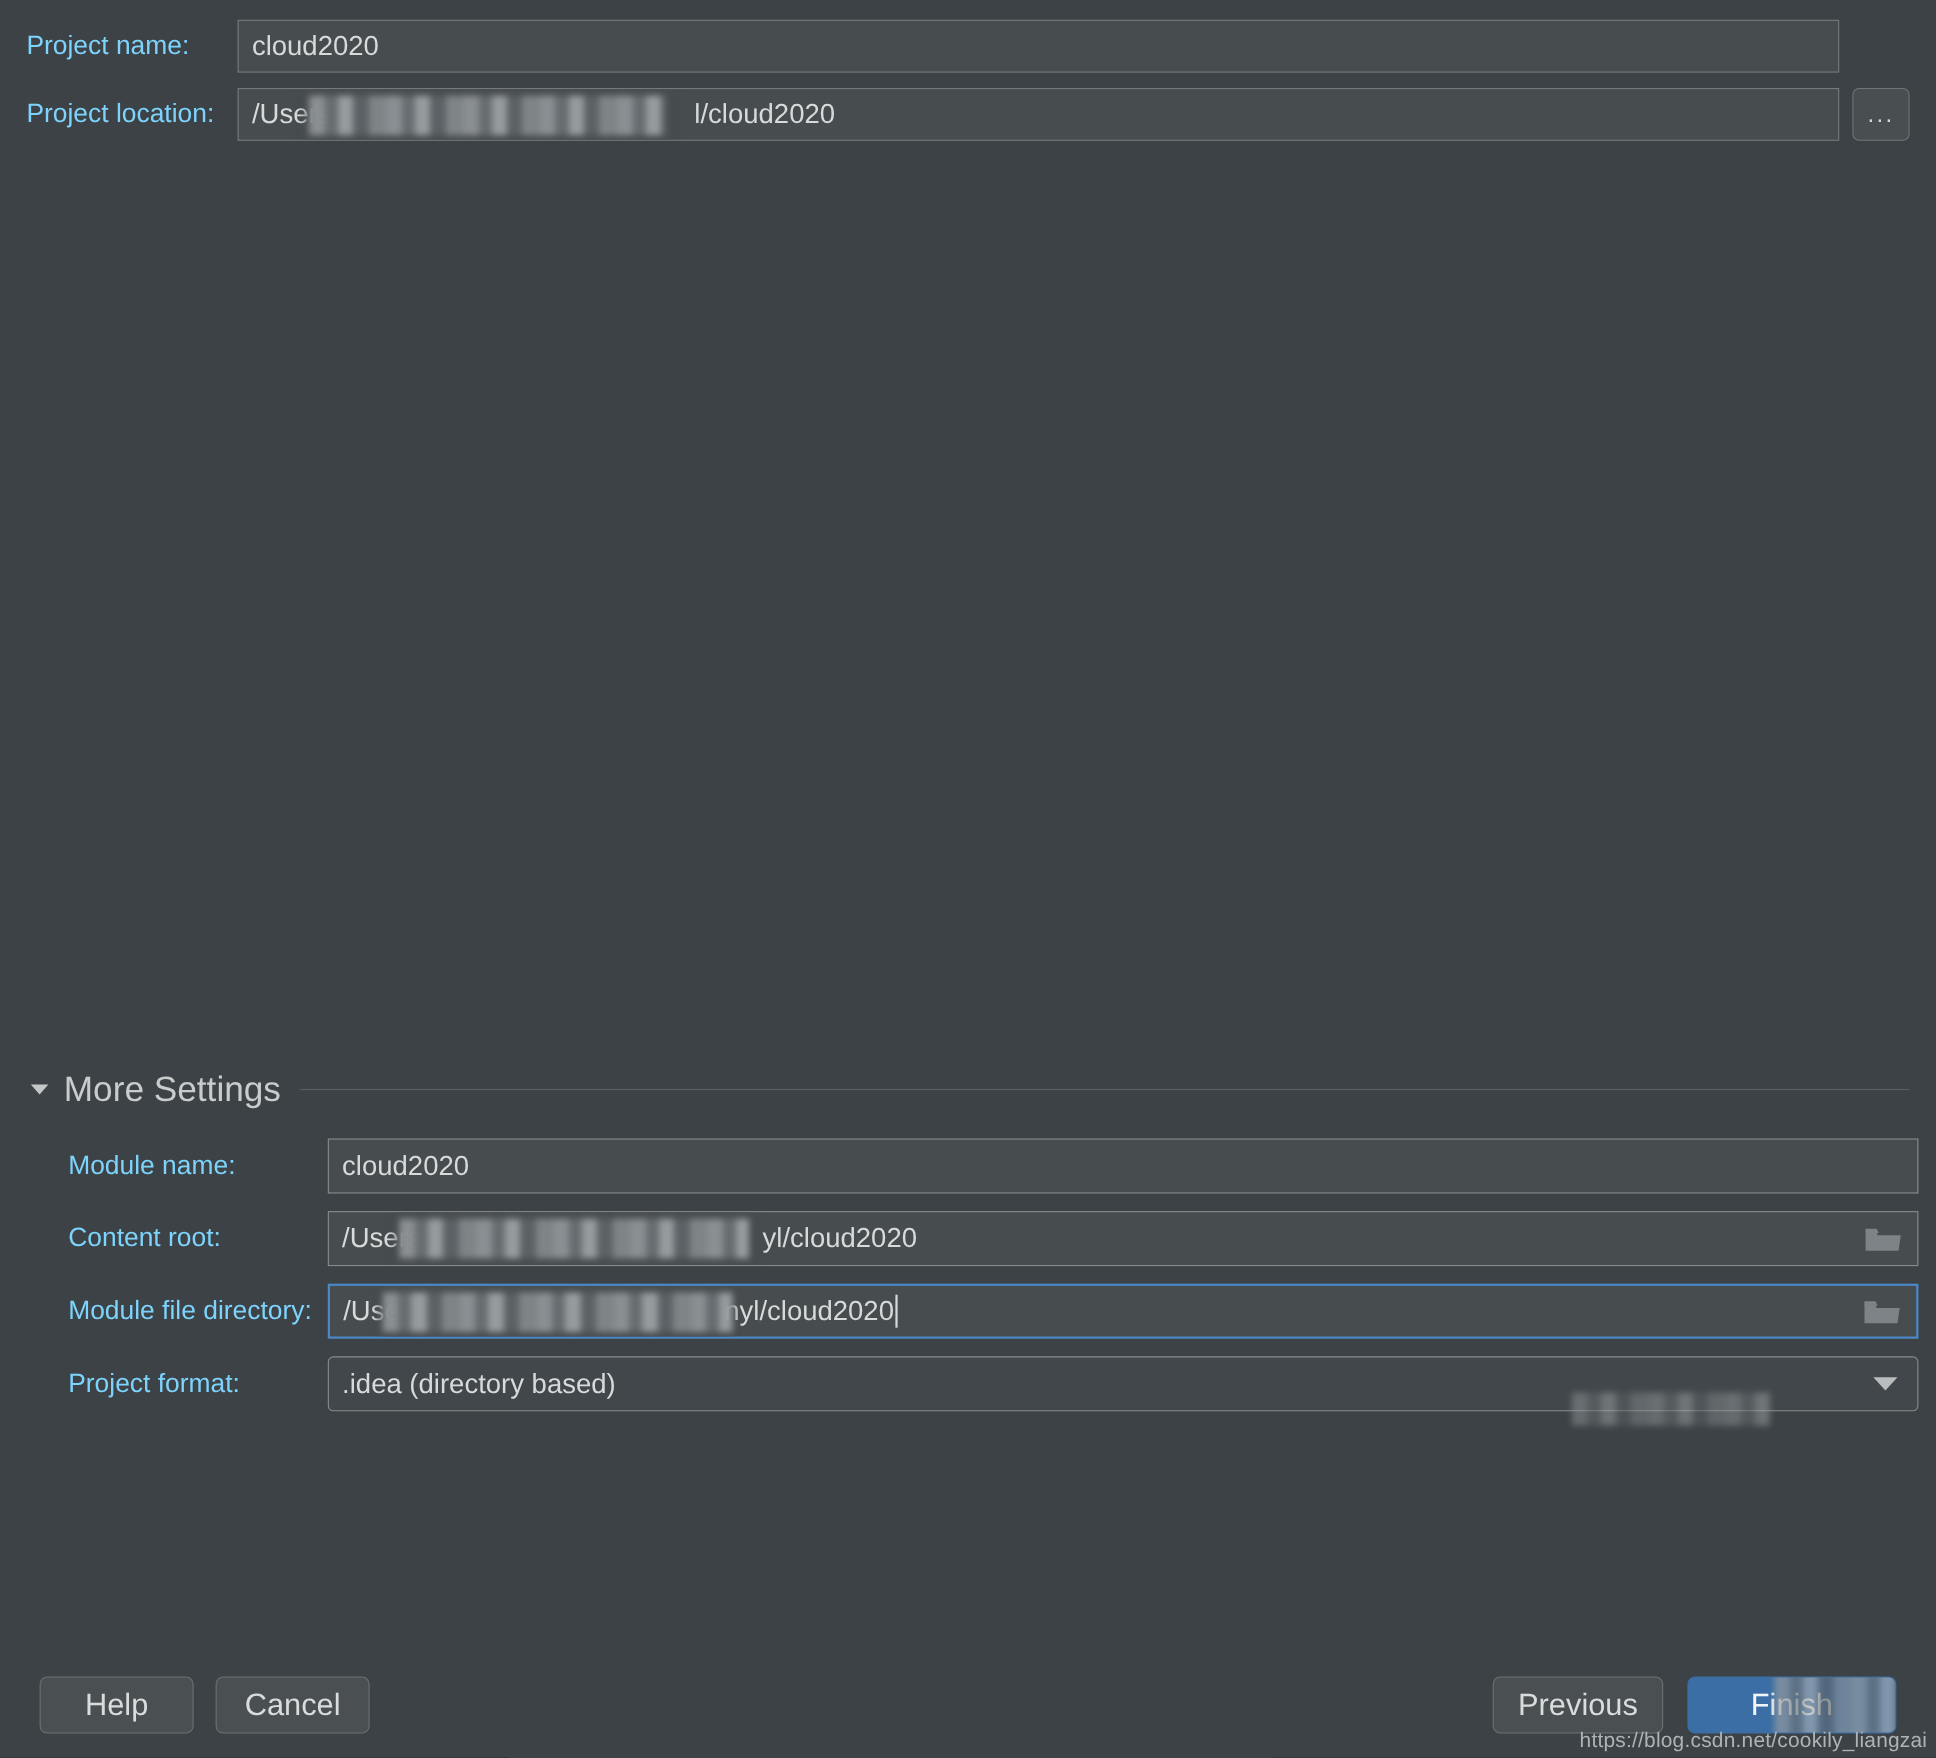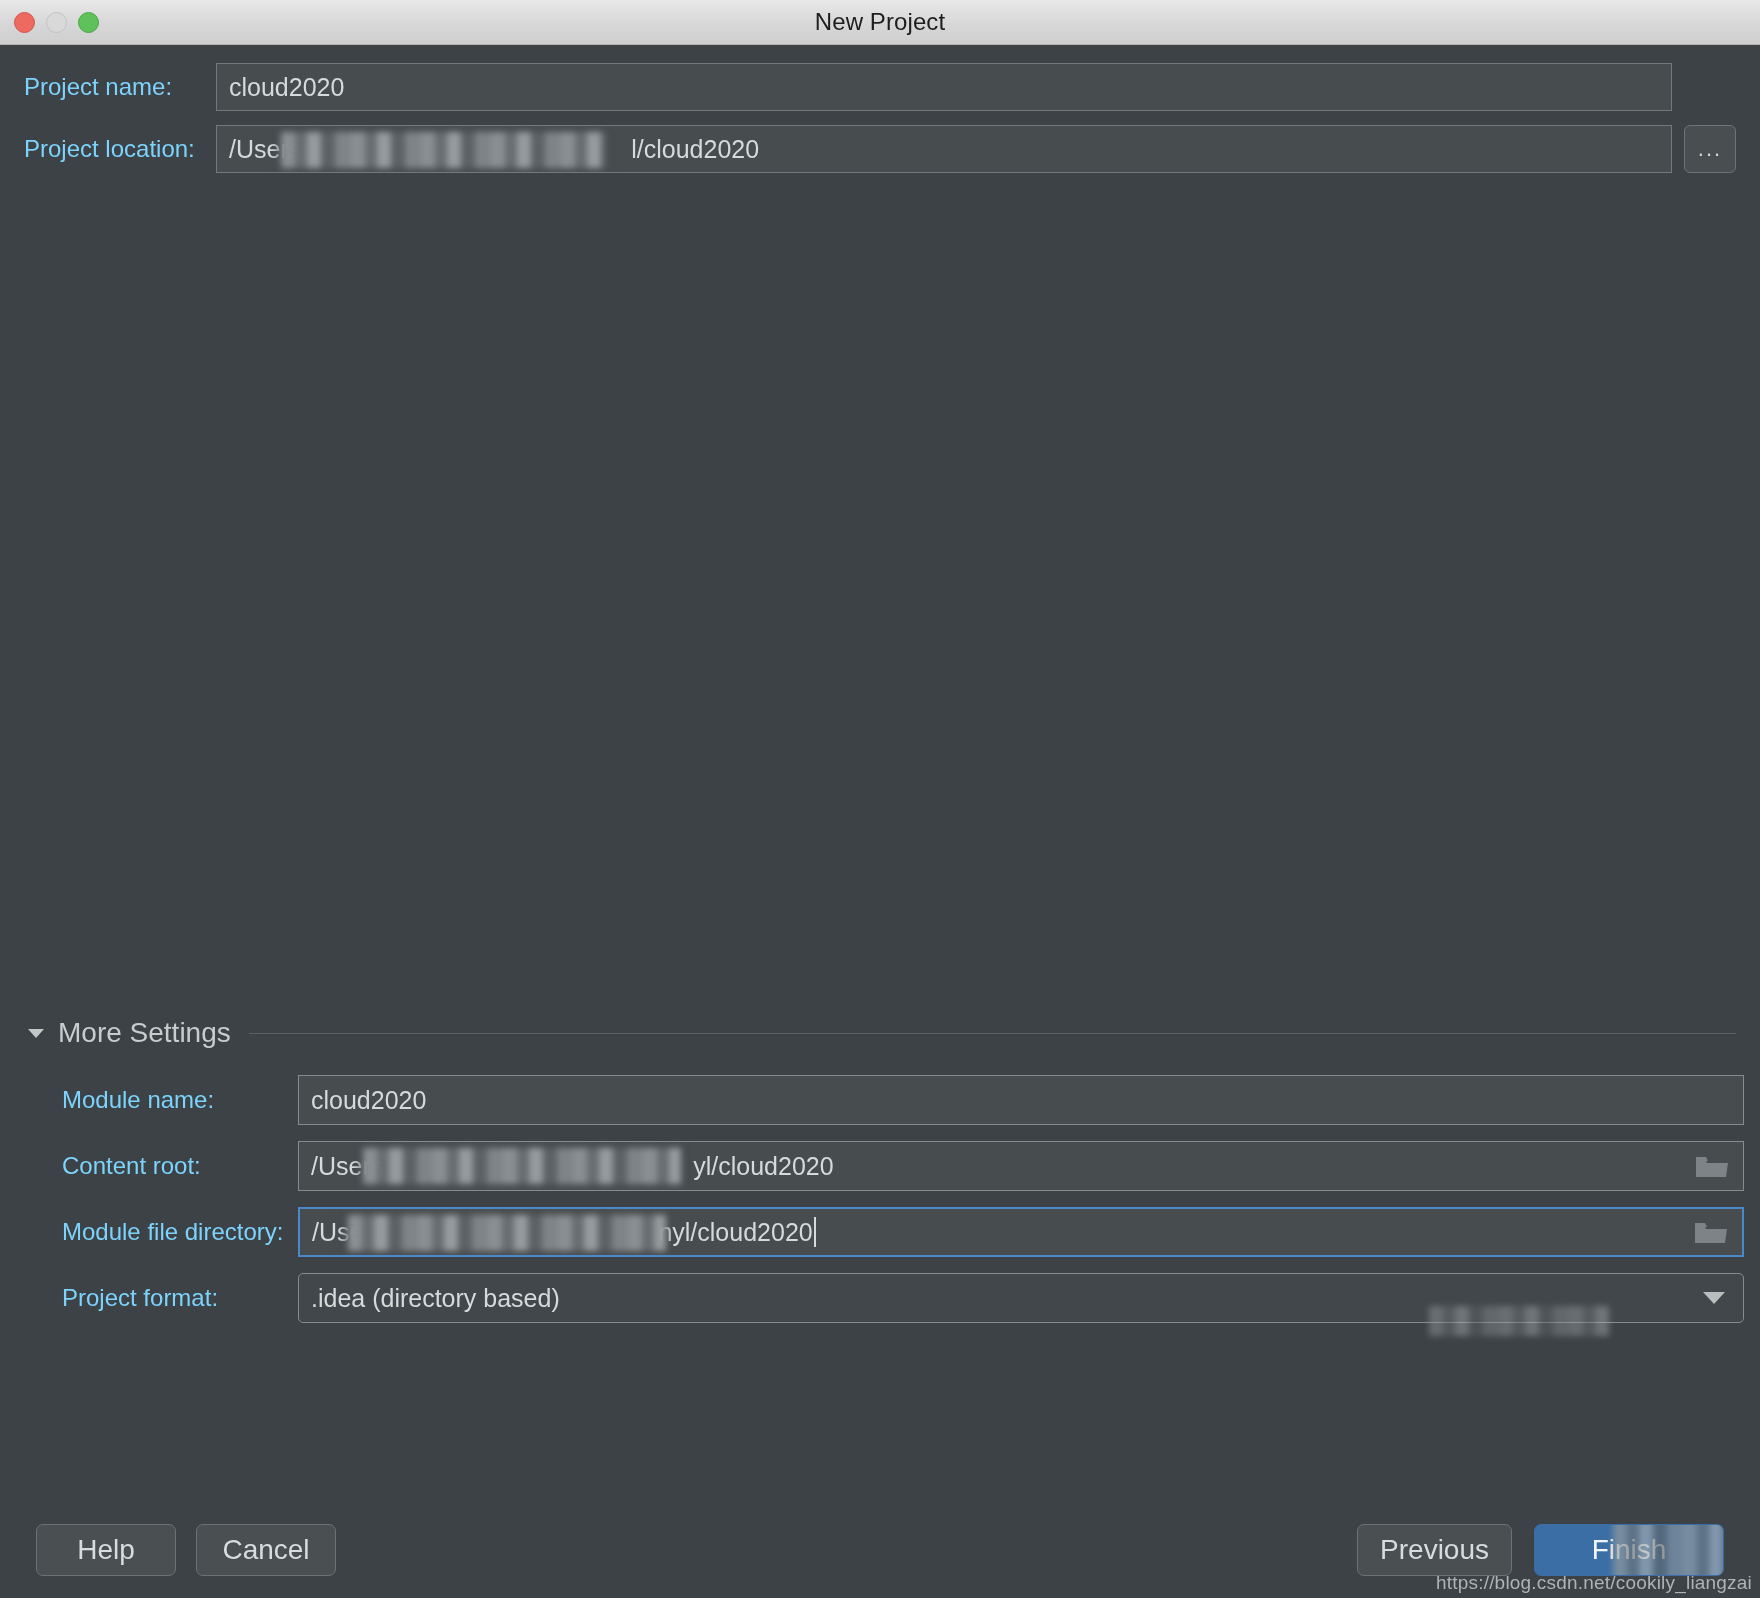--- a/index.html
+++ b/index.html
@@ -141,21 +141,21 @@
   }
   .tri {
     width: 0; height: 0;
     border-left: 8px solid transparent;
     border-right: 8px solid transparent;
     border-top: 9px solid #c3c7c8;
     margin-right: 14px;
   }
   .more-label {
     color: #c8cccd;
-    font-size: 28px;
+    font-size: 32px;
     margin-right: 18px;
     white-space: nowrap;
   }
   .sep-line {
     flex: 1;
     height: 1px;
     background: #5a6063;
   }
 
   .settings-row {
@@ -258,28 +258,20 @@
     color: #aeb3b5;
     letter-spacing: .2px;
     white-space: nowrap;
   }
 </style>
 </head>
 <body>
 
 <div class="window">
 
-  <div class="titlebar">
-    <div class="traffic">
-      <span class="light close"></span>
-      <span class="light min"></span>
-      <span class="light max"></span>
-    </div>
-    <div class="title-text">New Project</div>
-  </div>
 
   <div class="top-rows">
 
     <div class="row">
       <div class="lbl top-label">Project name:</div>
       <div class="field">
         <span class="txt">cloud2020</span>
       </div>
       <div style="width:64px"></div>
     </div>

